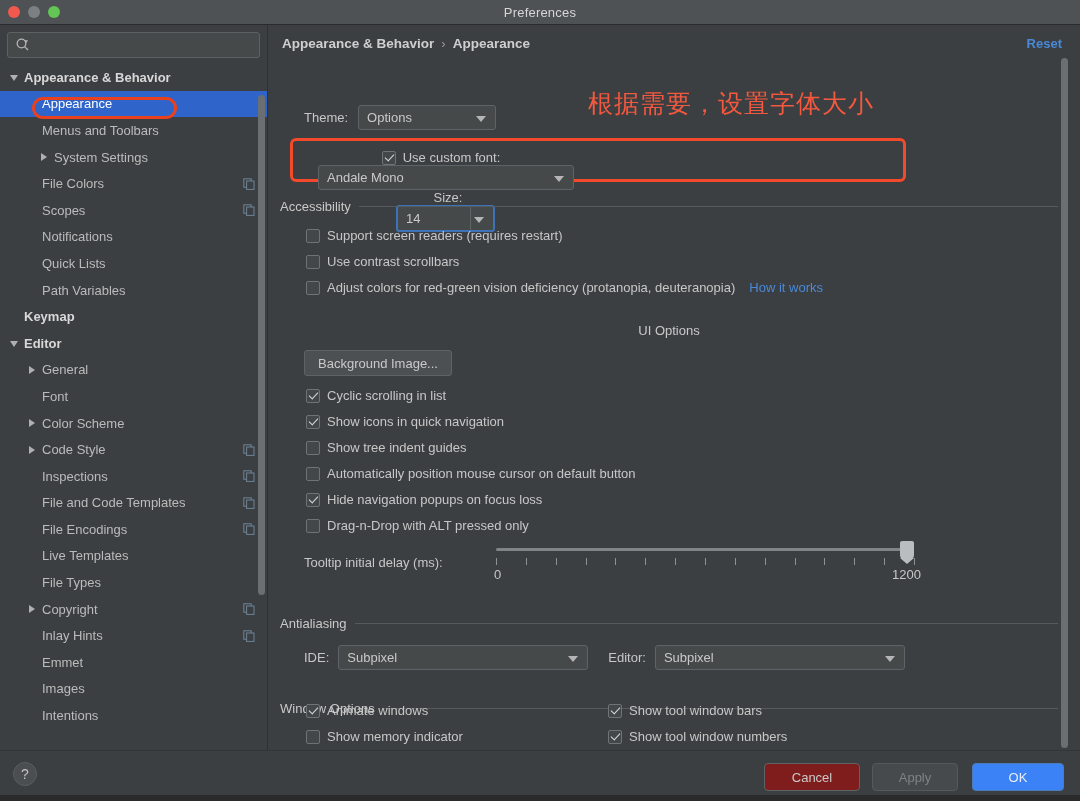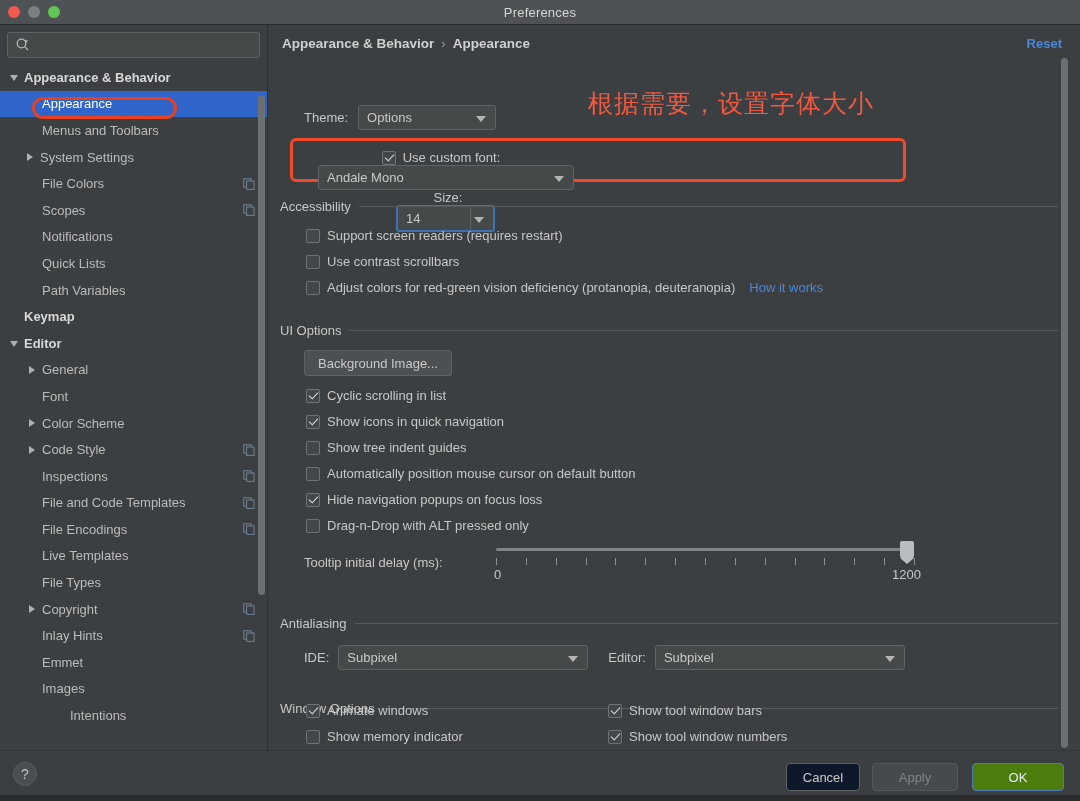--- a/index.html
+++ b/index.html
@@ -198,23 +198,23 @@
     width: 24px; height: 24px; border-radius: 50%;
     background: #4a4e50; border: 1px solid #5a5e60;
     color: #c2c2c2; font-size: 14px;
     display: flex; align-items: center; justify-content: center;
   }
   .fbtn {
     position: absolute; top: 12px; height: 28px;
     border-radius: 4px; font-size: 13px;
     display: flex; align-items: center; justify-content: center;
   }
-  .fbtn.cancel { right: 220px; width: 74px; background: #0f172a; border: 1px solid #5e6366; color: #c9c9c9; }
+  .fbtn.cancel { right: 220px; width: 96px; background: #7f1d1d; border: 1px solid #5e6366; color: #c9c9c9; }
   .fbtn.apply  { right: 122px; width: 86px; background: #464a4c; border: 1px solid #55595b; color: #7e8284; }
-  .fbtn.ok     { right: 16px;  width: 92px; background: #4d7c0f; border: 1px solid #4b7cb8; color: #e8eef6; }
+  .fbtn.ok     { right: 16px;  width: 92px; background: #3b82f6; border: 1px solid #4b7cb8; color: #e8eef6; }
 
   
   .wm {
     position: absolute; left: 0; top: 735px; width: 1080px; height: 66px;
     pointer-events: none;
   }
   .bottom-strip {
     position: absolute; left: 0; top: 795px; width: 1080px; height: 6px;
     background: #2b2b2b;
   }
@@ -252,21 +252,21 @@
           <span class="tree-label">Appearance &amp; Behavior</span>
         </div>
         <div class="tree-row selected" style="padding-left: 26px;">
           <span class="tw"></span>
           <span class="tree-label">Appearance</span>
         </div>
         <div class="tree-row" style="padding-left: 26px;">
           <span class="tw"></span>
           <span class="tree-label">Menus and Toolbars</span>
         </div>
-        <div class="tree-row" style="padding-left: 24px;">
+        <div class="tree-row" style="padding-left: 38px;">
           <span class="tw collapsed"></span>
           <span class="tree-label">System Settings</span>
         </div>
         <div class="tree-row" style="padding-left: 26px;">
           <span class="tw"></span>
           <span class="tree-label">File Colors</span>
           <svg class="copy-icon" viewBox="0 0 12 12">
             <rect x="0.8" y="0.8" width="7.4" height="8.4" fill="none" stroke="#7f9bb5" stroke-width="1"></rect>
             <rect x="3.6" y="3" width="7.4" height="8.4" fill="#3c3f41" stroke="#7f9bb5" stroke-width="1"></rect>
           </svg>
@@ -368,21 +368,21 @@
           </svg>
         </div>
         <div class="tree-row" style="padding-left: 26px;">
           <span class="tw"></span>
           <span class="tree-label">Emmet</span>
         </div>
         <div class="tree-row" style="padding-left: 26px;">
           <span class="tw"></span>
           <span class="tree-label">Images</span>
         </div>
-        <div class="tree-row" style="padding-left: 26px; gap: 28px;">
+        <div class="tree-row" style="padding-left: 26px;">
           <span class="tw"></span>
           <span class="tree-label">Intentions</span>
         </div>
         <div class="tree-row" style="padding-left: 26px; margin-top: 41px;">
           <span class="tw"></span>
           <span class="tree-label">Language Injections</span>
           <svg class="copy-icon" viewBox="0 0 12 12">
             <rect x="0.8" y="0.8" width="7.4" height="8.4" fill="none" stroke="#7f9bb5" stroke-width="1"></rect>
             <rect x="3.6" y="3" width="7.4" height="8.4" fill="#3c3f41" stroke="#7f9bb5" stroke-width="1"></rect>
           </svg>
@@ -440,21 +440,21 @@
     <div class="cbrow" style="position:absolute; left:38px; top:229px;">
       <span class="cb"></span>
       <span class="cblabel">Use contrast scrollbars</span>
     </div>
     <div class="cbrow" style="position:absolute; left:38px; top:255px;">
       <span class="cb"></span>
       <span class="cblabel">Adjust colors for red-green vision deficiency (protanopia, deuteranopia)</span>
       <span class="link" style="margin-left:7px;">How it works</span>
     </div>
 
-    <div class="sec" style="top:298px;">
+    <div class="sec" style="top:298px;flex-direction:column;">
       <span class="sec-title">UI Options</span>
       <span class="sec-line"></span>
     </div>
     <div class="btn" style="position:absolute; left:36px; top:325px;">Background Image...</div>
 
     <div class="cbrow" style="position:absolute; left:38px; top:363px;">
       <span class="cb checked"></span>
       <span class="cblabel">Cyclic scrolling in list</span>
     </div>
     <div class="cbrow" style="position:absolute; left:38px; top:389px;">

